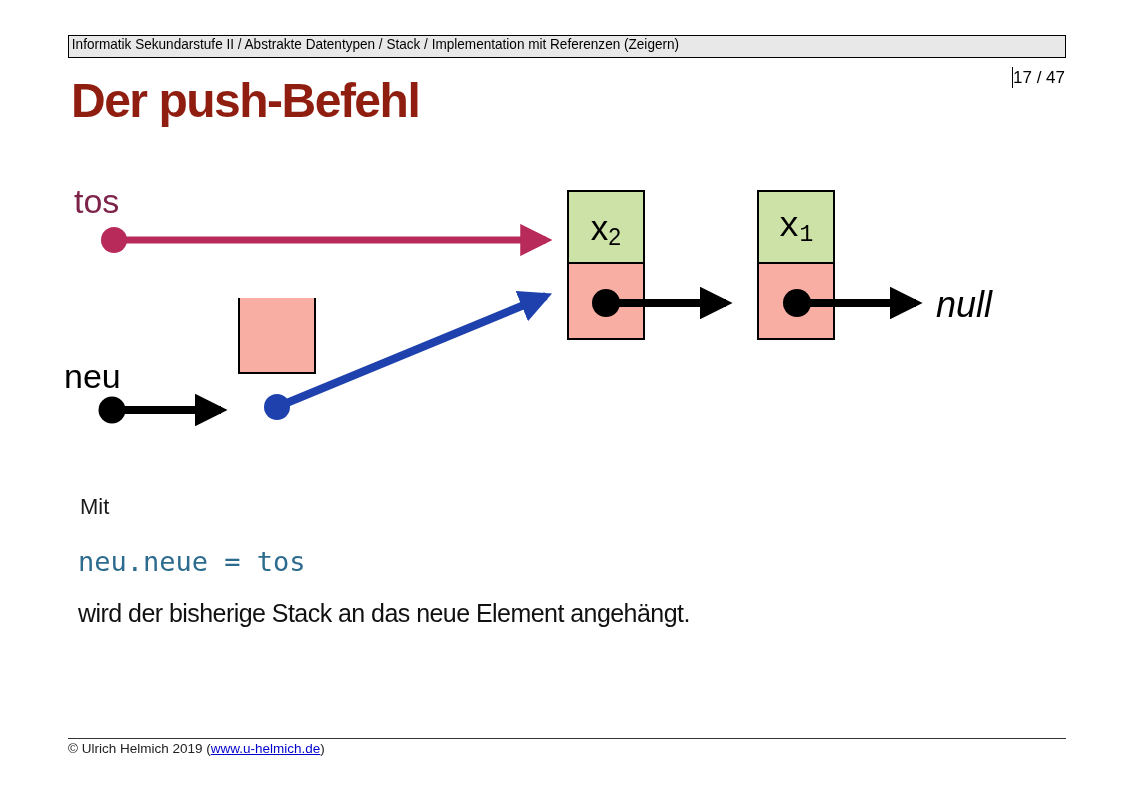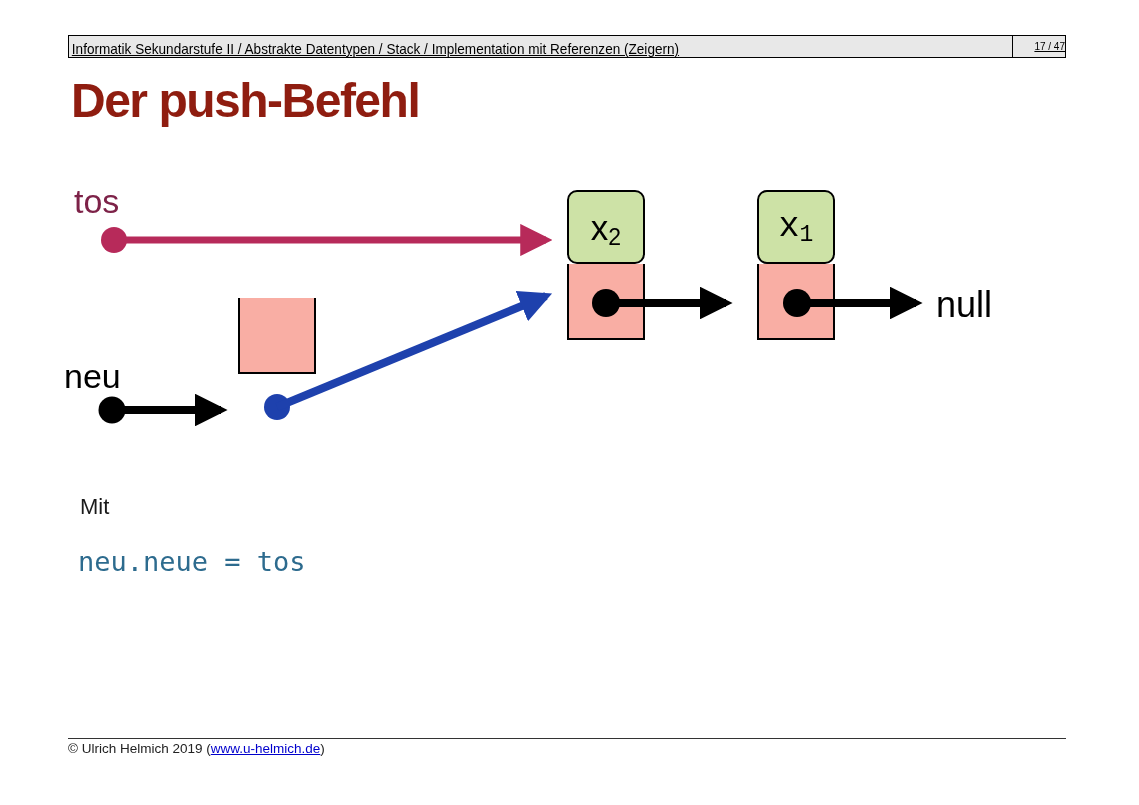--- a/index.html
+++ b/index.html
@@ -1,39 +1,39 @@
 <!DOCTYPE html>
 <html style="--bar-bg: #e8e8e8; --title: #8f1d10; --tos-text: #7d2248; --crimson: #b72a5a; --blue: #1e41ad; --cell-green: #cde2a6; --cell-pink: #f9aea4; --code: #2d6b8e; --link: #0000cc;"><head>
 <meta charset="utf-8">
 <style>
   * { margin:0; padding:0; box-sizing:border-box; }
   html,body { width:1139px; height:805px; background:#fff; font-family:"Liberation Sans", sans-serif; }
   #page { position:relative; width:1139px; height:805px; overflow:hidden; }
 
   .header-bar { position:absolute; left:68px; top:35px; width:998px; height:23px;
-    background:var(--bar-bg); border:1.5px solid #000; display:flex; align-items:flex-end;text-decoration:underline; }
+    background:var(--bar-bg); border:1.5px solid #000; display:flex; align-items:flex-start; }
   .crumb { flex:1; font-size:14.5px; color:#000; padding-left:3px; white-space:nowrap;
     transform:scaleX(0.936); transform-origin:left center; }
-  .pagenum { width:53px; height:100%; border-left:1.5px solid #000; font-size:10px;
-    display:flex; align-items:center; justify-content:flex-end; padding-right:0; }
+  .pagenum { width:53px; height:100%; border-left:1.5px solid #000; font-size:17px;
+    display:flex; align-items:center; justify-content:flex-end; padding-right:0;margin-top:31px; }
 
   .title { position:absolute; left:71px; top:77px; font-size:48px; font-weight:bold; line-height:1;
     letter-spacing:-1.5px; color:var(--title); }
 
   .diagram-label { position:absolute; line-height:1; }
   .lbl-tos { left:74px; top:184px; font-size:34px; color:var(--tos-text); }
   .lbl-neu { left:64px; top:359px; font-size:34px; color:#000; }
-  .lbl-null { left:936px; top:287px; font-size:36px; color:#000; }
+  .lbl-null { left:936px; top:287px; font-size:36px; color:#000;font-style:italic; }
 
   .node { position:absolute; width:78px; }
   .node-x3 { left:238px; top:298px; }
   .node-x2 { left:567px; top:190px; }
   .node-x1 { left:757px; top:190px;font-family:Liberation Mono, monospace; }
   .cell { border:2px solid #000; display:flex; align-items:center; justify-content:center; }
-  .cell.val { height:74px; background:var(--cell-green);border-radius:10px; }
+  .cell.val { height:74px; background:var(--cell-green); }
   .cell.ptr { height:76px; border-top:none; background:var(--cell-pink); }
   .nodelabel { font-size:35px; color:#000; line-height:1; }
   .nodelabel sub { font-size:23px; line-height:1; vertical-align:baseline; position:relative; top:5px; }
 
   svg.overlay { position:absolute; left:0; top:0; width:1139px; height:805px; pointer-events:none; }
 
   .mit { position:absolute; left:80px; top:496px; font-size:22px; line-height:1; color:#1a1a1a; }
   .code { position:absolute; left:78px; top:548px; font-size:27px; line-height:1; color:var(--code);
     font-family:"DejaVu Sans Mono", monospace; }
   .explain { position:absolute; left:78px; top:601px; font-size:25px; line-height:1; letter-spacing:-0.55px; color:#111; }
@@ -110,17 +110,18 @@
       <line x1="277" y1="407" x2="546" y2="296" style="stroke:var(--blue)" stroke-width="8" marker-end="url(#ah-blue)"></line>
     </g>
   </svg>
 
   <div class="diagram-label lbl-tos">tos</div>
   <div class="diagram-label lbl-neu">neu</div>
   <div class="diagram-label lbl-null">null</div>
 
   <div class="mit">Mit</div>
   <div class="code">neu.neue = tos</div>
+  <div class="explain">wird der bisherige Stack an das neue Element angehängt.</div>
 
   <div class="footer-line"></div>
   <div class="footer-text"><span>© Ulrich Helmich 2019 (</span><a href="#">www.u-helmich.de</a><span>)</span></div>
 
 </div>
 
 </body></html>

